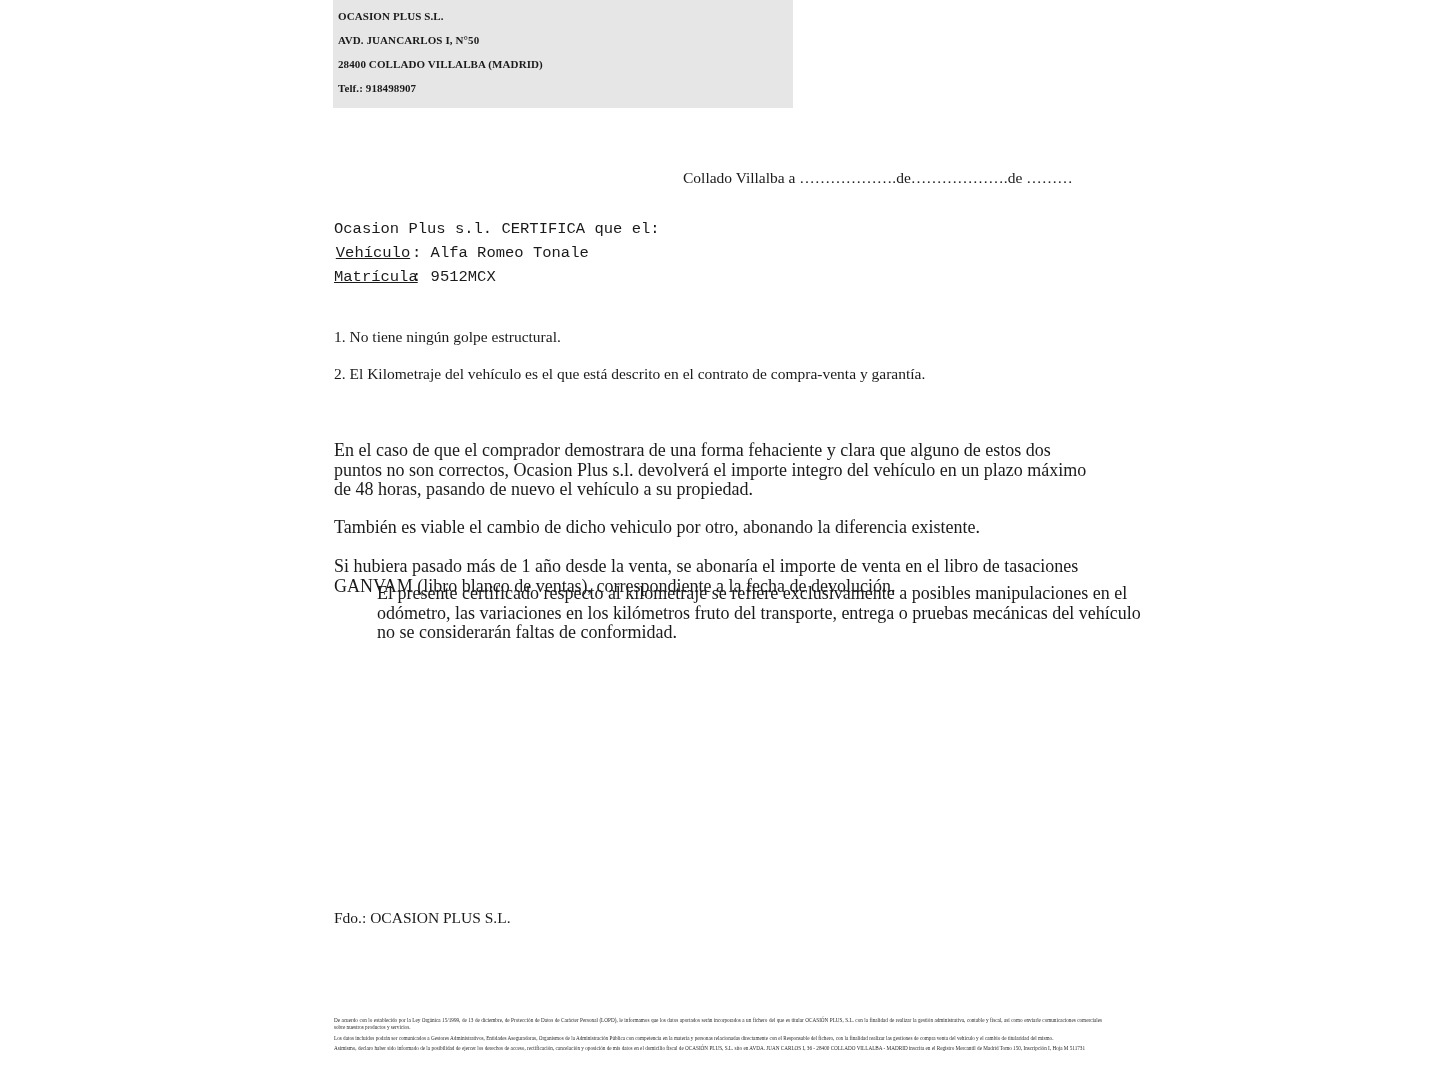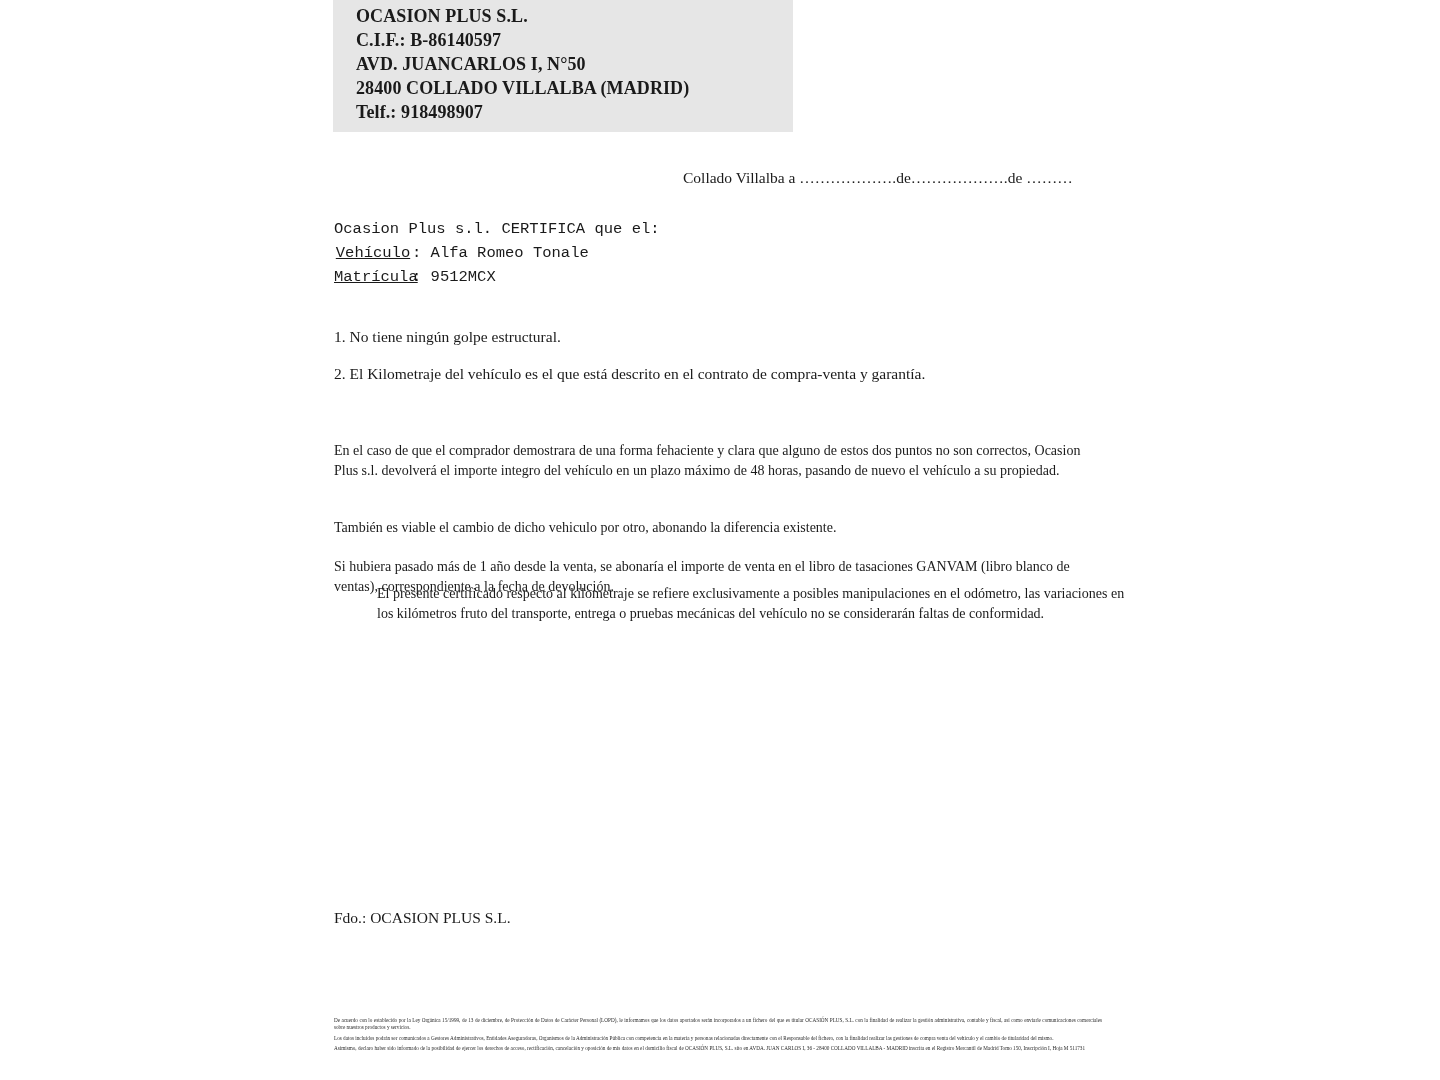--- a/index.html
+++ b/index.html
@@ -29,23 +29,23 @@
     position: absolute;
     left: 333px;
     top: 0px;
     width: 460px;
     padding: 4px 0 8px 0;
     background: #e6e6e6;
     box-sizing: border-box;
   }
   .company-box .line {
     font-weight: bold;
-    font-size: 18px;
+    font-size: 11px;
     line-height: 24px;
-    padding-left: 23px;
+    padding-left: 5px;
     letter-spacing: 0.1px;
     white-space: nowrap;
   }
 
   
   .place-date {
     position: absolute;
     left: 683px;
     top: 168px;
     font-size: 15.5px;
@@ -81,21 +81,21 @@
     white-space: nowrap;
   }
   .point-1 { top: 326px; }
   .point-2 { top: 363px; }
 
   
   .para {
     position: absolute;
     left: 334px;
     width: 765px;
-    font-size: 14px;
+    font-size: 18px;
     line-height: 19.6px;
     text-align: left;
   }
   .para-1 { top: 441px; }
   .para-2 { top: 518px; }
   .para-3 { top: 557px; }
   .para-4 { top: 584px; margin-left: 43px; }
 
   
   .signature {
@@ -122,21 +122,20 @@
     margin: 0 0 3px 0;
   }
 </style>
 </head>
 <body>
 
 <div class="page">
 
   <div class="company-box">
     <div class="line">OCASION PLUS S.L.</div>
-    <div class="line">C.I.F.: B-86140597</div>
     <div class="line">AVD. JUANCARLOS I, N°50</div>
     <div class="line">28400 COLLADO VILLALBA (MADRID)</div>
     <div class="line">Telf.: 918498907</div>
   </div>
 
   <div class="place-date">Collado Villalba a ……………….de……………….de ………</div>
 
   <div class="certifica">
     <div class="row">Ocasion Plus s.l. CERTIFICA que el:</div>
     <div class="row">

